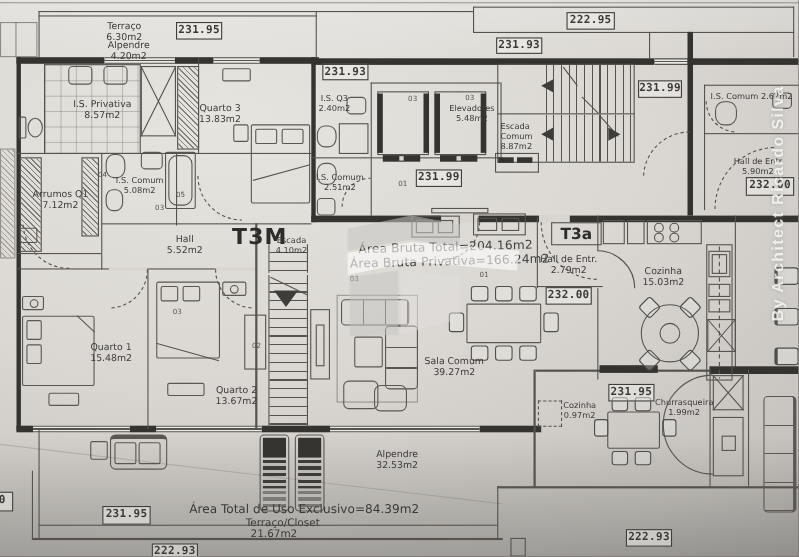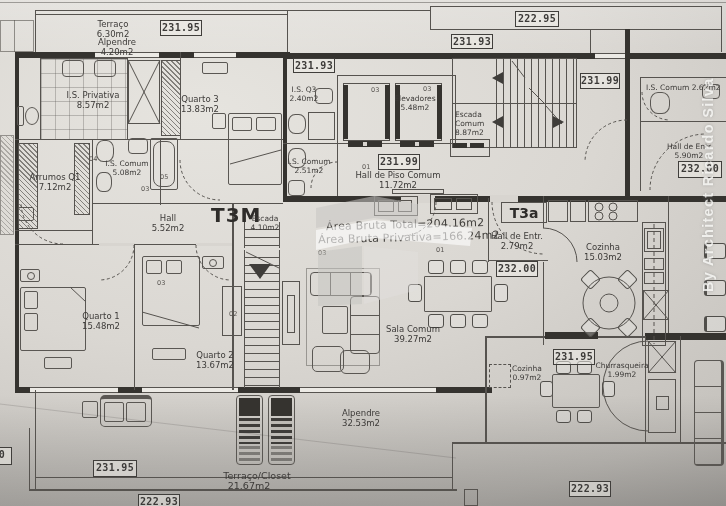--- a/index.html
+++ b/index.html
@@ -298,26 +298,24 @@
   <div class="lbl" style="left:83px;top:19px;width:60px">
     <span>Terraço</span><br><span>6.30m2</span></div>
   <div class="lbl" style="left:87px;top:37px;width:60px">
     <span>Alpendre</span><br><span>4.20m2</span></div>
   <div class="lbl" style="left:58px;top:90px;width:70px">
     <span>I.S. Privativa</span><br><span>8.57m2</span></div>
   <div class="lbl" style="left:168px;top:94px;width:64px">
     <span>Quarto 3</span><br><span>13.83m2</span></div>
   <div class="lbl sm" style="left:285px;top:85px;width:38px">
     <span>I.S. Q3</span><br><span>2.40m2</span></div>
-  <div class="lbl sm" style="left:386px;top:94px;width:58px">
+  <div class="lbl sm" style="left:400px;top:94px;width:58px">
     <span>Elevadores</span><br><span>5.48m2</span></div>
   <div class="lbl sm wrap" style="left:455px;top:110px;width:40px">
     <span>Escada Comum</span> <span>8.87m2</span></div>
-  <div class="lbl" style="left:352px;top:170px;width:92px">
-    <span>Hall de Piso Comum</span><br><span>11.72m2</span></div>
   <div class="lbl sm wrap" style="left:286px;top:157px;width:46px;text-align:center">
     <span>I.S. Comum</span> <span>2.51m2</span></div>
   <div class="lbl" style="left:28px;top:172px;width:54px">
     <span>Arrumos Q1</span><br><span>7.12m2</span></div>
   <div class="lbl sm" style="left:98px;top:159px;width:58px">
     <span>I.S. Comum</span><br><span>5.08m2</span></div>
   <div class="lbl" style="left:150px;top:213px;width:36px">
     <span>Hall</span><br><span>5.52m2</span></div>
   <div class="lbl big" style="left:211px;top:203px;width:50px">T3M</div>
   <div class="lbl sm" style="left:248px;top:214px;width:34px">
@@ -342,20 +340,21 @@
     <span>Cozinha</span><br><span>0.97m2</span></div>
   <div class="lbl sm" style="left:590px;top:361px;width:64px">
     <span>Churrasqueira</span><br><span>1.99m2</span></div>
   <div class="lbl" style="left:330px;top:408px;width:62px">
     <span>Alpendre</span><br><span>32.53m2</span></div>
 
   <div class="a" style="left:318px;top:218px;transform:rotate(-1.5deg)">
     <div class="area-line" style="padding-left:8px">Área Bruta Total=204.16m2</div>
     <div class="area-line">Área Bruta Privativa=166.24m2</div>
   </div>
+  <div class="lbl" style="left:172px;top:456px;width:184px;font-size:11px">Área Total de Uso Exclusivo=84.39m2</div>
   <div class="lbl" style="left:212px;top:470px;width:90px;font-size:9.5px">Terraço/Closet</div>
   <div class="lbl" style="left:224px;top:480px;width:50px;font-size:9.5px">21.67m2</div>
 
   <div class="ebox" style="left:160px;top:20px;width:42px;height:16px">231.95</div>
   <div class="ebox" style="left:515px;top:11px;width:44px;height:16px">222.95</div>
   <div class="ebox" style="left:451px;top:34px;width:42px;height:15px">231.93</div>
   <div class="ebox" style="left:293px;top:58px;width:42px;height:15px">231.93</div>
   <div class="ebox" style="left:378px;top:154px;width:42px;height:16px">231.99</div>
   <div class="ebox" style="left:580px;top:73px;width:40px;height:16px">231.99</div>
   <div class="ebox" style="left:496px;top:261px;width:42px;height:16px">232.00</div>

